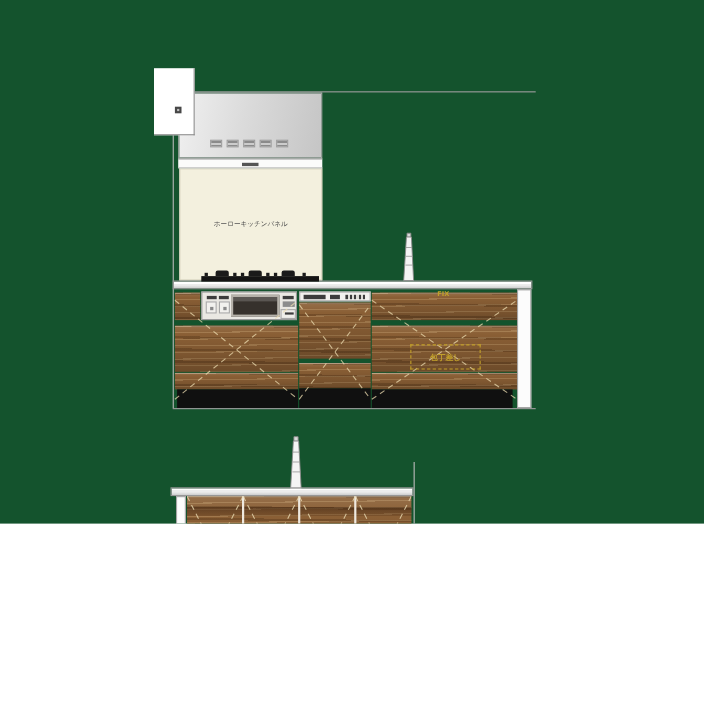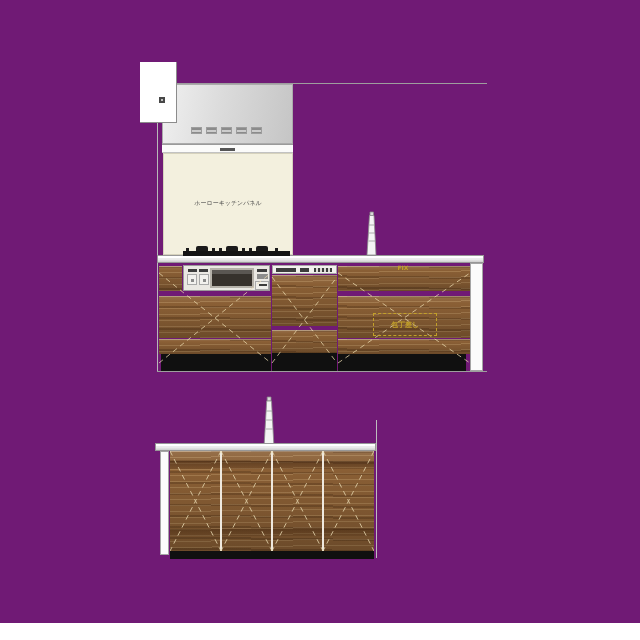--- a/index.html
+++ b/index.html
@@ -1,17 +1,17 @@
 <!DOCTYPE html>
 <html><head>
 <meta charset="utf-8">
 <style>
   *{margin:0;padding:0;box-sizing:border-box;}
   html,body{width:640px;height:640px;background:#ffffff;font-family:"DejaVu Sans",sans-serif;}
-  #canvas{position:relative;width:640px;height:623px;background:#701a75;overflow:hidden;}
+  #canvas{position:relative;width:640px;height:476px;background:#14532d;overflow:hidden;}
   .abs{position:absolute;}
   
   .wood{
     background-color:#8a5f35;
     background-image:
       linear-gradient(180deg, rgba(255,255,255,.10) 0%, rgba(0,0,0,0) 18%, rgba(0,0,0,.10) 62%, rgba(0,0,0,.22) 100%),
       repeating-linear-gradient(179.3deg, rgba(255,224,170,.20) 0 1px, rgba(0,0,0,0) 1px 6px),
       repeating-linear-gradient(180.7deg, rgba(62,35,12,.28) 0 2px, rgba(0,0,0,0) 2px 11px);
     box-shadow: inset 0 1px 0 rgba(255,255,255,.25);
   }

